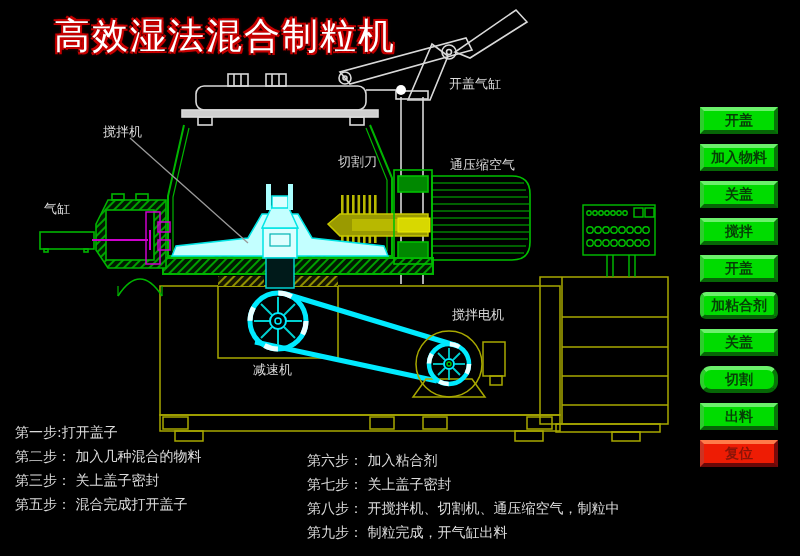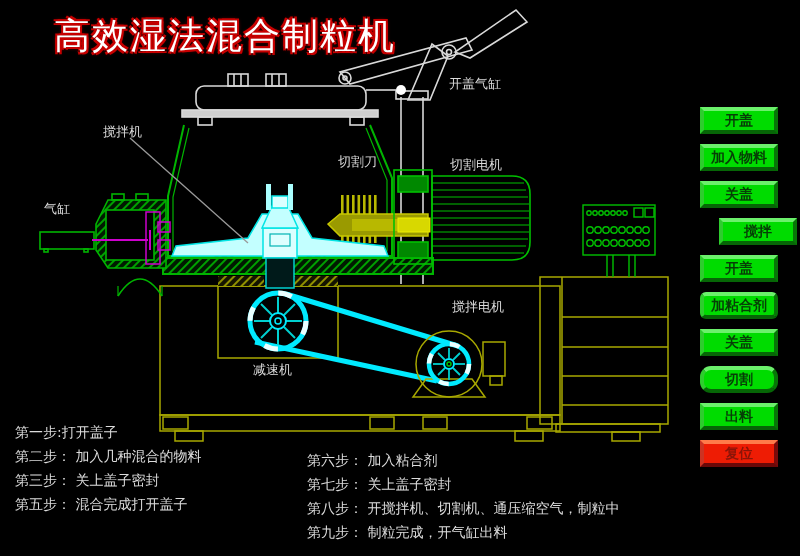--- a/index.html
+++ b/index.html
@@ -238,29 +238,29 @@
   </g>
 
   <line x1="130" y1="138" x2="248" y2="243" stroke="#9a9a9a" stroke-width="1.3"></line>
 </svg>
 
 <div class="title">高效湿法混合制粒机</div>
 
 <div class="dlabel" style="left:87px;top:123px;margin-left:16px;">搅拌机</div>
 <div class="dlabel" style="left:44px;top:200px;">气缸</div>
 <div class="dlabel" style="left:338px;top:153px;">切割刀</div>
-<div class="dlabel" style="left:450px;top:156px;">切割电机</div>
+<div class="dlabel" style="left:450px;top:156px;">通压缩空气</div>
 <div class="dlabel" style="left:429px;top:75px;margin-left:20px;">开盖气缸</div>
-<div class="dlabel" style="left:452px;top:298px;">搅拌电机</div>
+<div class="dlabel" style="left:452px;top:306px;">搅拌电机</div>
 <div class="dlabel" style="left:253px;top:361px;">减速机</div>
 
 <div class="btn" style="top:107px;">开盖</div>
 <div class="btn" style="top:144px;">加入物料</div>
 <div class="btn" style="top:181px;">关盖</div>
-<div class="btn" style="top:218px;margin-left:19px;">搅拌</div>
+<div class="btn" style="top:218px;">搅拌</div>
 <div class="btn" style="top:255px;">开盖</div>
 <div class="btn" style="top:292px;border-radius:6px;">加粘合剂</div>
 <div class="btn" style="top:329px;">关盖</div>
 <div class="btn" style="top:366px;border-radius:11px;">切割</div>
 <div class="btn reset" style="top:440px;">复位</div>
 <div class="btn" style="top:403px;">出料</div>
 
 <div class="steps" style="left:15px;top:420px;">
   <div>第一步:打开盖子</div>
   <div>第二步： 加入几种混合的物料</div>

